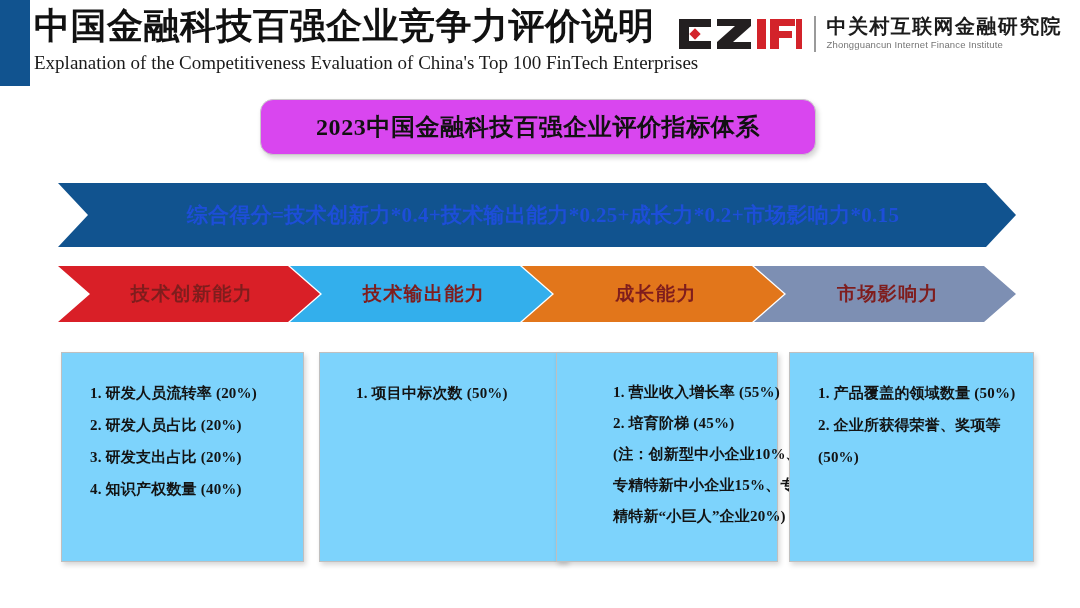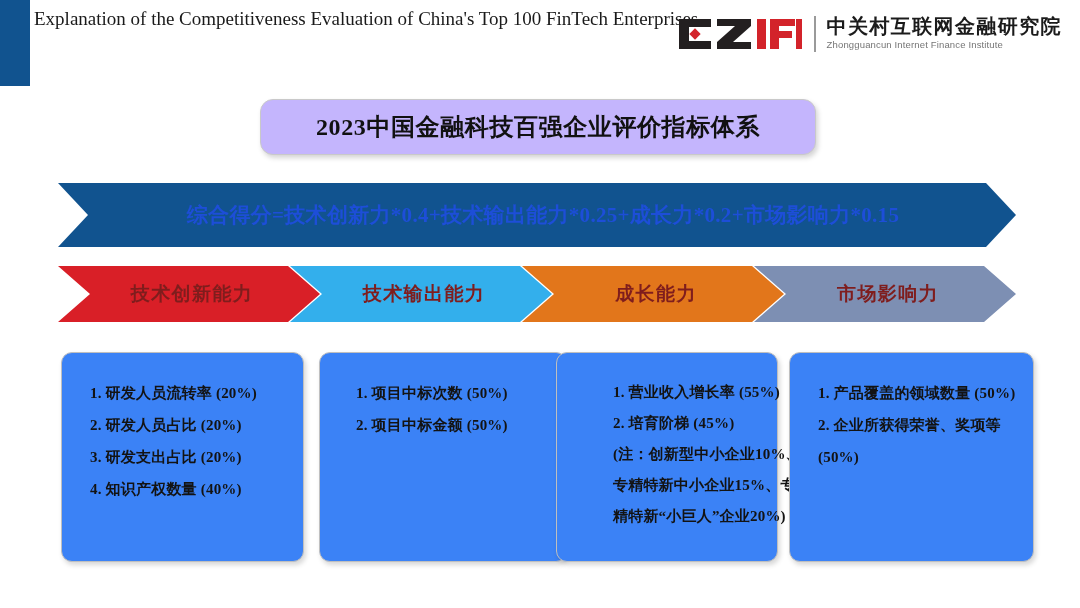--- a/index.html
+++ b/index.html
@@ -98,21 +98,21 @@
     margin-top: 2px;
   }
 
   
   #indicator-title-box {
     position: absolute;
     left: 260px;
     top: 99px;
     width: 556px;
     height: 56px;
-    background: #c4b5fd;
+    background: #d946ef;
     border: 1px solid #c9c9c9;
     border-radius: 13px;
     box-shadow: 2px 3px 5px rgba(0,0,0,0.17);
     display: flex;
     align-items: center;
     justify-content: center;
     box-sizing: border-box;
   }
   #indicator-title-text {
     font-family: "Liberation Serif", serif;
@@ -197,23 +197,23 @@
     position: absolute;
     left: 0;
     top: 352px;
     width: 1080px;
     height: 212px;
   }
   .card {
     position: absolute;
     top: 0;
     height: 210px;
-    background: #3b82f6;
+    background: #7dd3fc;
     border: 1px solid #bfbfbf;
-    border-radius: 11px;
+    border-radius: 0;
     box-shadow: 2px 3px 5px rgba(0,0,0,0.16);
     box-sizing: border-box;
     padding: 24px 14px 10px 14px;
   }
   #card-0 { left: 61px;  width: 243px; }
   #card-1 { left: 319px; width: 248px; }
   #card-2 { left: 556px; width: 222px; padding-left: 48px; }
   #card-3 { left: 789px; width: 245px; }
 
   .card-line {
@@ -231,20 +231,21 @@
   #card-2 .card-line { padding-left: 8px; }
 
   #card-2 .card-line { line-height: 31px; }
 </style>
 </head>
 <body>
 
 <div id="header">
   <div id="header-accent-bar" style="background: rgb(17, 83, 143);"></div>
   <div id="header-text-block">
+    <div id="main-title">中国金融科技百强企业竞争力评价说明</div>
     <div id="sub-title">Explanation of the Competitiveness Evaluation of China's Top 100 FinTech Enterprises</div>
   </div>
 
   <div id="logo">
     <div id="logo-mark">
       <svg width="126" height="34" viewBox="0 0 126 34" aria-hidden="true">
 
         <path d="M2 2 H34 V10 H12 V24 H34 V32 H2 Z" fill="#231f20"></path>
 
         <rect x="14" y="13" width="8" height="8" transform="rotate(45 18 17)" fill="#d3232a"></rect>
@@ -297,21 +298,20 @@
 <div id="cards-row">
   <div class="card" id="card-0">
     <div class="card-line">1. 研发人员流转率 (20%)</div>
     <div class="card-line">2. 研发人员占比 (20%)</div>
     <div class="card-line">3. 研发支出占比 (20%)</div>
     <div class="card-line">4. 知识产权数量 (40%)</div>
   </div>
 
   <div class="card" id="card-1">
     <div class="card-line">1. 项目中标次数 (50%)</div>
-    <div class="card-line">2. 项目中标金额 (50%)</div>
   </div>
 
   <div class="card" id="card-2">
     <div class="card-line">1. 营业收入增长率 (55%)</div>
     <div class="card-line">2. 培育阶梯 (45%)</div>
     <div class="card-line">(注：创新型中小企业10%、</div>
     <div class="card-line">专精特新中小企业15%、专</div>
     <div class="card-line">精特新“小巨人”企业20%)</div>
   </div>
 

